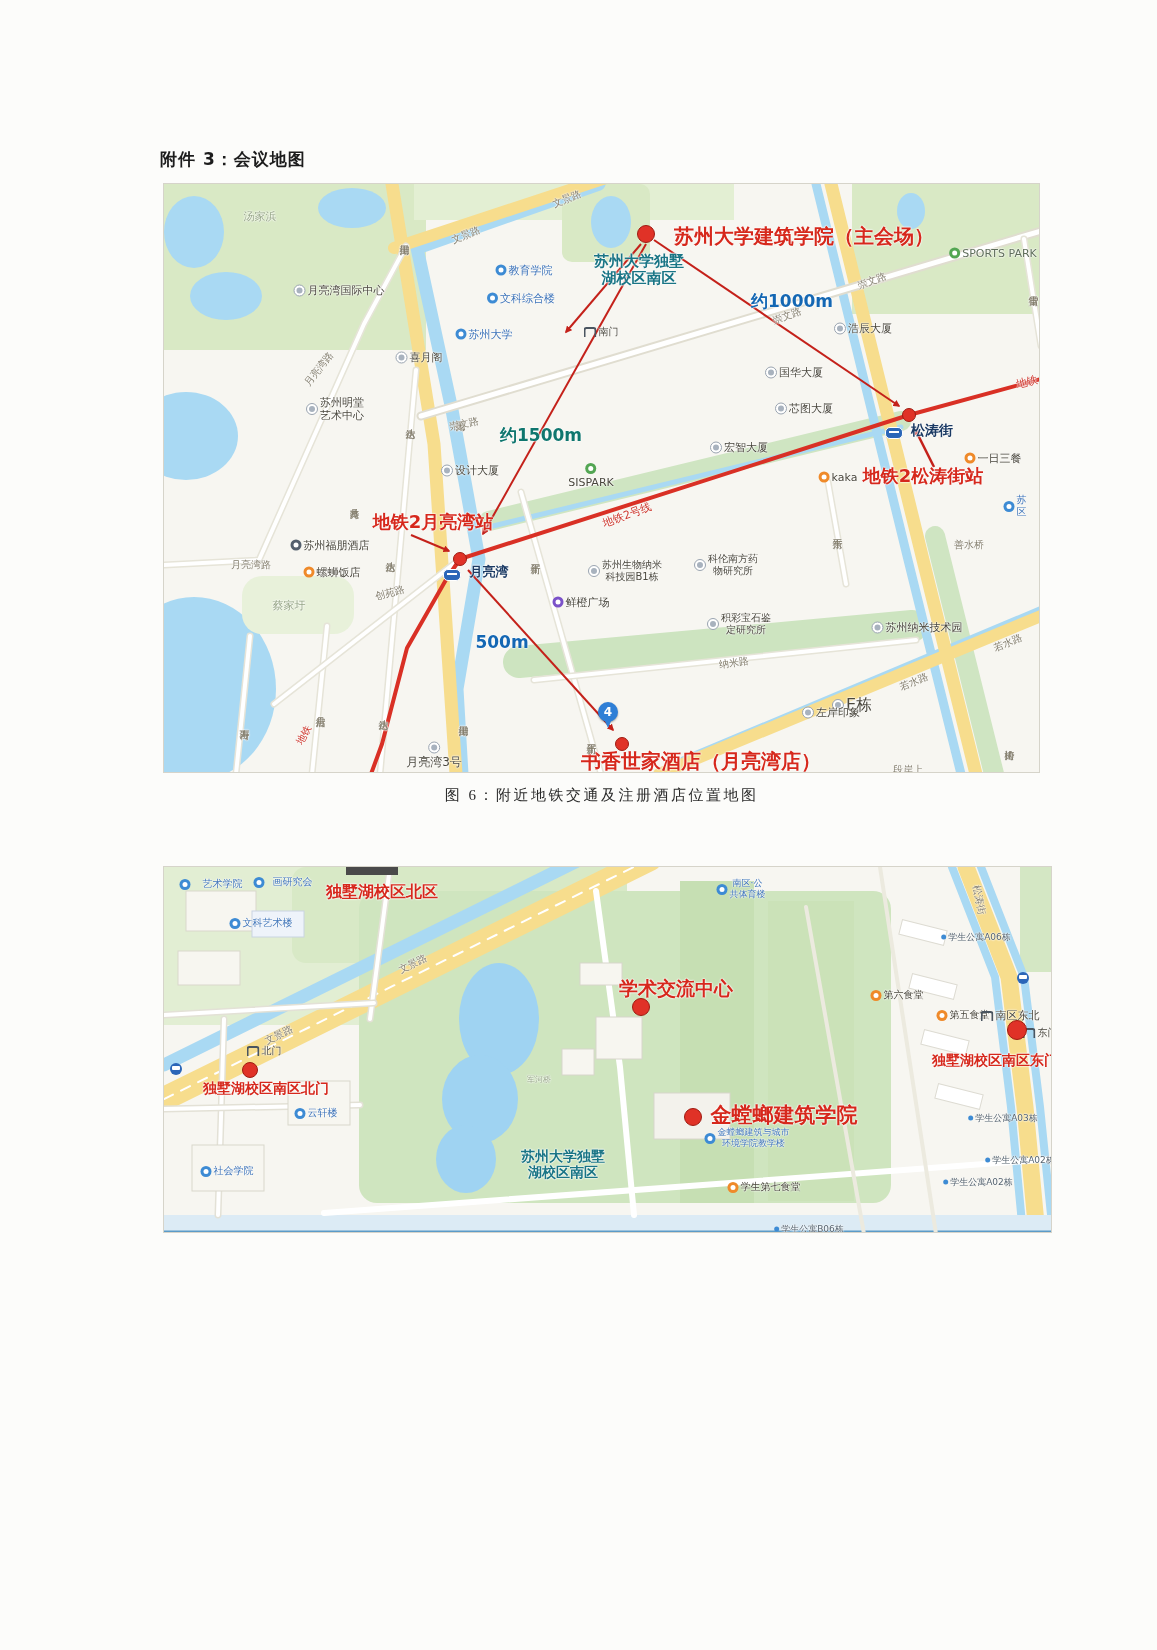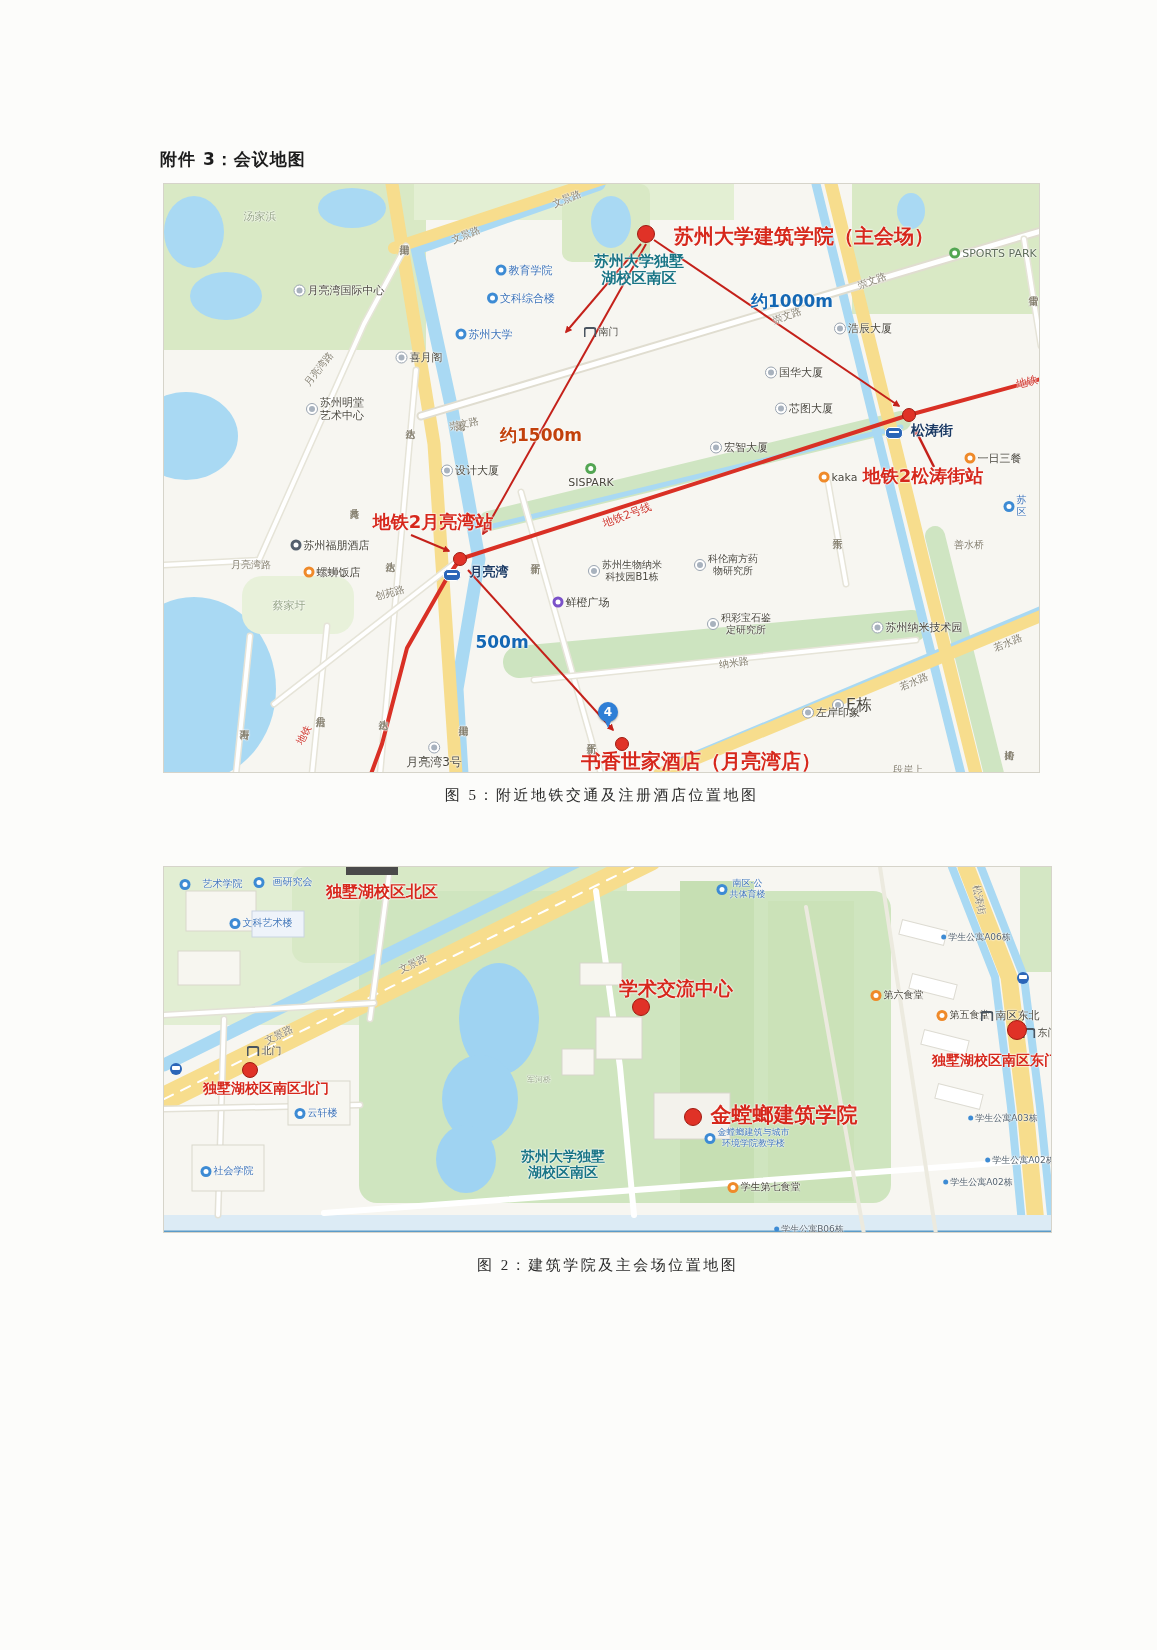--- a/index.html
+++ b/index.html
@@ -132,21 +132,21 @@
       </div>
       <div class="ml" style="left: 863px; top: 198px; font-size: 11px; color: rgb(204, 52, 42); line-height: 13px; transform: translate(-50%, -50%) rotate(-14deg);">
         <span class="mlt">地铁</span>
       </div>
       <div class="ml" style="left: 140px; top: 551px; font-size: 10px; color: rgb(204, 52, 42); line-height: 12px; transform: translate(-50%, -50%) rotate(-62deg);">
         <span class="mlt">地铁</span>
       </div>
       <div class="ml" style="left: 628px; top: 117px; font-size: 17px; color: rgb(20, 103, 179); font-weight: 700; line-height: 19px; transform: translate(-50%, -50%);">
         <span class="mlt">约1000m</span>
       </div>
-      <div class="ml" style="left: 377px; top: 251px; font-size: 17px; color: #c2410c; font-weight: 700; line-height: 19px; transform: translate(-50%, -50%);">
+      <div class="ml" style="left: 377px; top: 251px; font-size: 17px; color: #0f766e; font-weight: 700; line-height: 19px; transform: translate(-50%, -50%);">
         <span class="mlt">约1500m</span>
       </div>
       <div class="ml" style="left: 338px; top: 458px; font-size: 17px; color: rgb(20, 103, 179); font-weight: 700; line-height: 19px; transform: translate(-50%, -50%);">
         <span class="mlt">500m</span>
       </div>
       <div class="ml" style="left: 475px; top: 86px; font-size: 15px; color: rgb(26, 117, 133); font-weight: 700; line-height: 17px; transform: translate(-50%, -50%);">
         <span class="mlt">苏州大学独墅<br>湖校区南区</span>
       </div>
       <div class="ml" style="left: 325px; top: 387px; font-size: 13px; color: rgb(27, 58, 99); font-weight: 700; line-height: 15px; transform: translate(-50%, -50%);">
         <span class="mlt">月亮湾</span>
@@ -344,21 +344,21 @@
         <span class="mlt">若水路</span>
       </div>
       <div class="ml mlv" style="left: 845px; top: 558px; font-size: 10px; color: rgb(131, 125, 108); line-height: 12px; transform: translate(-50%, -50%);">
         <span class="mlt">松涛街</span>
       </div>
       <div class="ml mlv" style="left: 869px; top: 104px; font-size: 10px; color: rgb(131, 125, 108); line-height: 12px; transform: translate(-50%, -50%);">
         <span class="mlt">雪堂街</span>
       </div>
     </div>
 
-  <div class="caption" style="left:163px;top:786px;width:877px;">图 5：附近地铁交通及注册酒店位置地图</div>
+  <div class="caption" style="left:163px;top:786px;width:877px;">图 6：附近地铁交通及注册酒店位置地图</div>
 
   <div class="map" style="left:163px;top:866px;width:889px;height:367px;">
       <svg viewBox="0 0 889 367" width="889" height="367">
         <defs>
           <marker id="ah-map2" markerWidth="7" markerHeight="7" refX="5.5" refY="3.5" orient="auto" markerUnits="userSpaceOnUse">
             <path d="M0,0 L7,3.5 L0,7 z" fill="#c4211a"></path>
           </marker>
         </defs>
         <rect x="0" y="0" width="345" height="158" rx="0" fill="#e2eed3"></rect>
         <rect x="128" y="0" width="335" height="96" rx="14" fill="#d8e9c6"></rect>
@@ -507,14 +507,13 @@
         <span class="mlt">文景路</span>
       </div>
       <div class="ml" style="left: 249px; top: 97px; font-size: 10px; color: rgb(131, 125, 108); line-height: 12px; transform: translate(-50%, -50%) rotate(-26deg);">
         <span class="mlt">文景路</span>
       </div>
       <div class="ml" style="left: 815px; top: 33px; font-size: 10px; color: rgb(131, 125, 108); line-height: 12px; transform: translate(-50%, -50%) rotate(78deg);">
         <span class="mlt">松涛街</span>
       </div>
     </div>
 
-  <div class="caption" style="left:163px;top:1256px;width:889px;">图 2：建筑学院及主会场位置地图</div>
 </div>
 
 </body></html>

